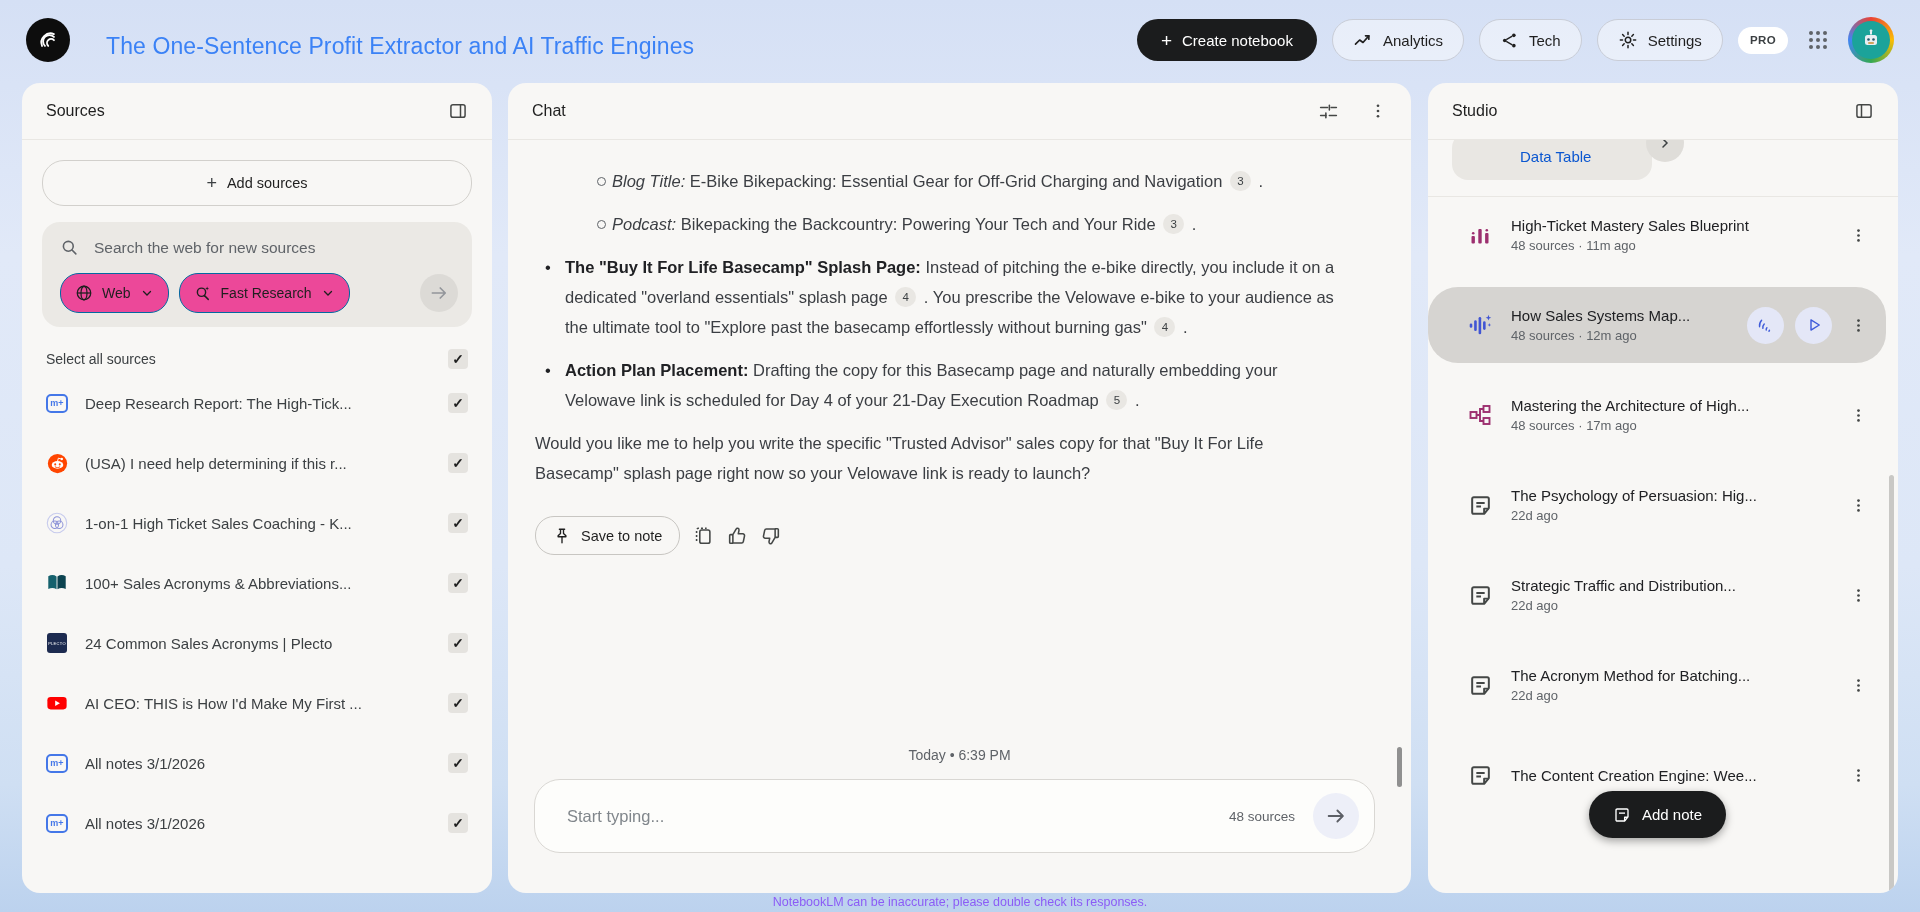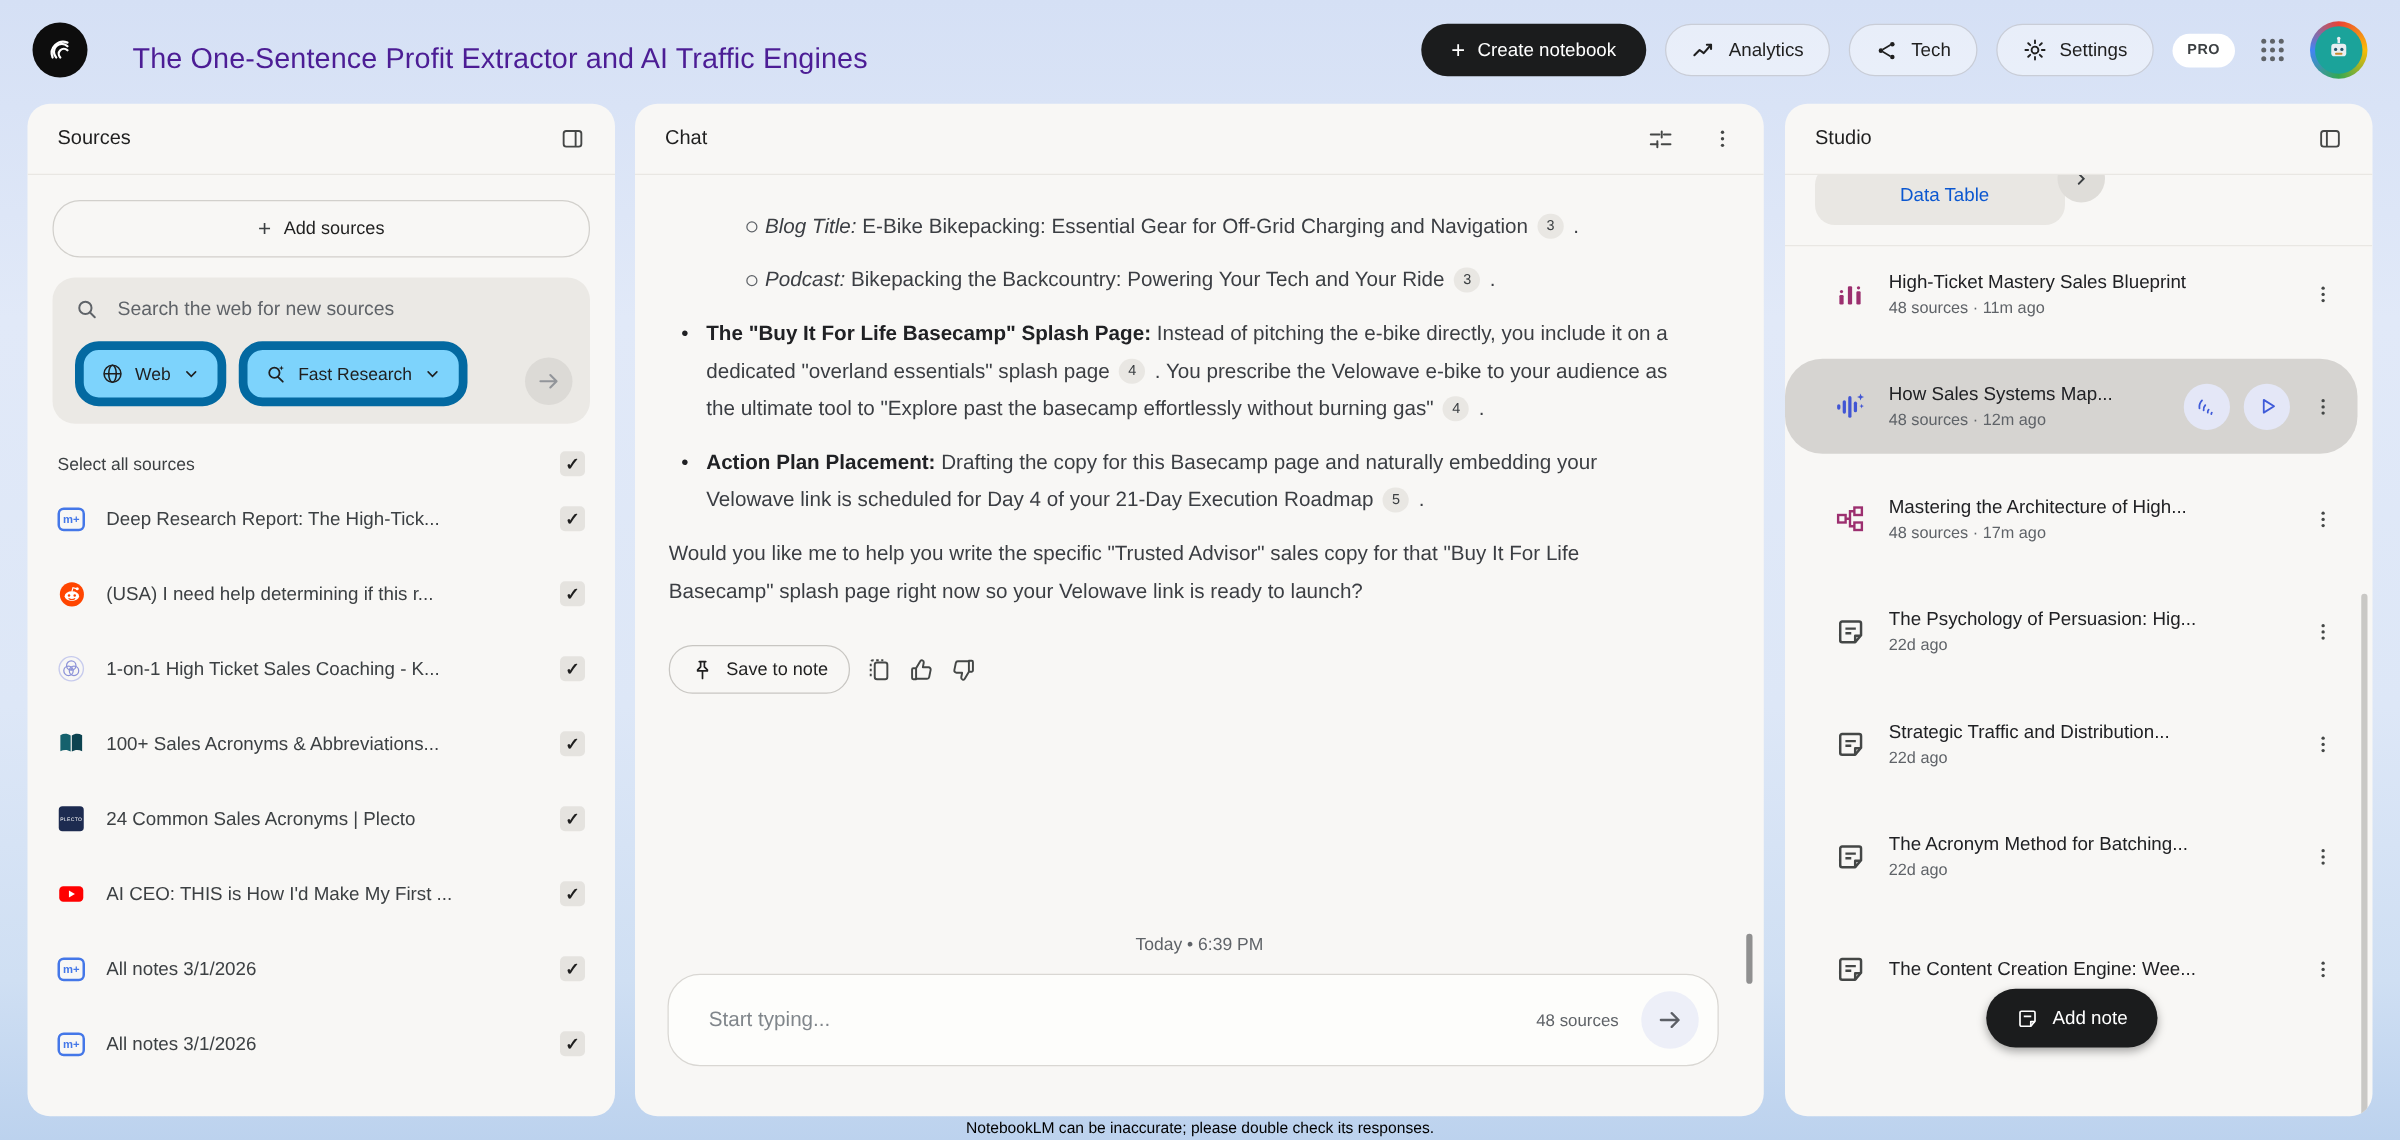--- a/index.html
+++ b/index.html
@@ -3,21 +3,21 @@
 <meta charset="utf-8">
 <style>
   html,body{margin:0;padding:0;}
   body{width:1920px;height:912px;font-family:"Liberation Sans",sans-serif;overflow:hidden;
        background:linear-gradient(180deg,#d5e0f5 0%,#e1e9f8 28%,#dde7f7 62%,#cfdff3 86%,#bcd2ee 100%);}
   #page{position:relative;width:1920px;height:912px;}
   svg{display:block;}
   
   #hdr{position:absolute;top:0;left:0;right:0;height:80px;display:flex;align-items:center;padding:0 26px;box-sizing:border-box;}
   .logo{width:44px;height:44px;border-radius:50%;background:#0d0d0d;display:flex;align-items:center;justify-content:center;flex:none;}
-  .hdr-title{margin-left:36px;font-size:23px;color:#4c1d95;letter-spacing:.1px;margin-top:12px;}
+  .hdr-title{margin-left:36px;font-size:23px;color:#3b82f6;letter-spacing:.1px;margin-top:12px;}
   .hdr-right{margin-left:auto;display:flex;align-items:center;gap:15px;}
   .pill{height:42px;border-radius:22px;display:flex;align-items:center;gap:10px;padding:16px 20px;font-size:15px;cursor:pointer;box-sizing:border-box;}
   .pill.black{background:#1b1c1d;color:#fff;padding:0 24px;}
   .pill.ghost{border:1px solid #c9cdd7;background:rgba(255,255,255,.45);color:#1f1f1f;}
   .pro{height:27px;border-radius:14px;background:#fff;color:#3c4043;font-size:11.5px;font-weight:bold;letter-spacing:.4px;display:flex;align-items:center;padding:0 12px;}
   .gridbtn{width:30px;height:30px;display:flex;align-items:center;justify-content:center;color:#5f6368;}
   .avatar{width:46px;height:46px;border-radius:50%;background:conic-gradient(#ea4335,#fbbc04 90deg,#34a853 180deg,#4285f4 270deg,#ea4335);display:flex;align-items:center;justify-content:center;}
   .avatar .inner{width:38px;height:38px;border-radius:50%;background:#1ba39a;display:flex;align-items:center;justify-content:center;overflow:hidden;}
   
   .panel{position:absolute;top:83px;height:810px;background:#f8f7f5;border-radius:18px;box-sizing:border-box;overflow:hidden;}
@@ -25,21 +25,21 @@
   #chatP{left:508px;width:903px;}
   #studioP{left:1428px;width:470px;}
   .phead{height:56px;display:flex;align-items:center;justify-content:space-between;padding:0 24px;border-bottom:1px solid #e9e7e3;}
   .phead .t{font-size:16px;color:#1f1f1f;}
   .icbtn{color:#454746;display:flex;align-items:center;justify-content:center;cursor:pointer;}
   
   .addbtn{margin:20px 20px 0;height:44px;border:1px solid #d2d0cc;border-radius:22px;display:flex;align-items:center;justify-content:center;gap:10px;font-size:14.5px;color:#1f1f1f;cursor:pointer;}
   .searchcard{margin:16px 20px 0;background:#ebe9e5;border-radius:18px;padding:16px 18px 14px;position:relative;}
   .searchrow{display:flex;align-items:center;gap:15px;color:#5f6368;font-size:15.5px;}
   .chiprow{margin-top:16px;display:flex;gap:10px;}
-  .chip{height:38px;border:7px solid #0369a1;background:#7dd3fc;border-radius:19px;display:flex;align-items:center;gap:9px;padding:0 14px;font-size:14px;color:#1f1f1f;cursor:pointer;}
+  .chip{height:38px;border:1px solid #0369a1;background:#ec4899;border-radius:19px;display:flex;align-items:center;gap:9px;padding:0 14px;font-size:14px;color:#1f1f1f;cursor:pointer;}
   .sendcircle{position:absolute;right:14px;bottom:15px;width:38px;height:38px;border-radius:50%;background:#dcdad6;color:#92959a;display:flex;align-items:center;justify-content:center;cursor:pointer;}
   .selectall{display:flex;align-items:center;justify-content:space-between;padding:22px 24px 4px;font-size:14px;color:#3c4043;}
   .srow{height:60px;display:flex;align-items:center;padding:0 24px;gap:17px;}
   .sicon{width:22px;height:22px;flex:none;display:flex;align-items:center;justify-content:center;}
   .stitle{flex:1;font-size:15px;color:#3c4043;white-space:nowrap;overflow:hidden;text-overflow:ellipsis;}
   .checkbox{width:20px;height:20px;border-radius:4px;background:#e5e3df;color:#1f1f1f;display:flex;align-items:center;justify-content:center;font-size:14px;font-weight:bold;flex:none;cursor:pointer;}
   .mplus{width:19px;height:15px;border:2px solid #4477e8;border-radius:5px;color:#4477e8;font-size:9px;font-weight:bold;display:flex;align-items:center;justify-content:center;line-height:1;}
   .plecto{width:20px;height:20px;background:#1d2b50;border-radius:3px;color:#fff;font-size:4px;display:flex;align-items:center;justify-content:center;letter-spacing:.3px;}
   
   #chat-blocks{padding:26px 40px 0 27px;max-width:812px;box-sizing:content-box;}
@@ -71,21 +71,21 @@
   .strow.hl{background:#d6d4d1;border-radius:30px;}
   .stico{width:28px;flex:none;display:flex;align-items:center;justify-content:center;margin-right:17px;}
   .stcol{flex:1;min-width:0;}
   .sttitle{font-size:15px;color:#202124;white-space:nowrap;overflow:hidden;text-overflow:ellipsis;}
   .stmeta{font-size:13px;color:#5f6368;margin-top:4px;}
   .actcirc{width:37px;height:37px;border-radius:50%;background:#e4e7f7;color:#3f5bd9;display:flex;align-items:center;justify-content:center;flex:none;margin-left:11px;cursor:pointer;}
   .kebab{width:20px;flex:none;margin-left:16px;color:#444746;display:flex;align-items:center;justify-content:center;cursor:pointer;}
   .addnote{position:absolute;left:161px;bottom:55px;height:47px;border-radius:24px;background:#1b1c1d;color:#fff;display:flex;align-items:center;gap:11px;padding:0 24px;font-size:15px;cursor:pointer;box-shadow:0 3px 8px rgba(0,0,0,.35);}
   .studio-scrollbar{position:absolute;right:4px;top:392px;width:5px;height:420px;border-radius:3px;background:#c9c8c5;}
   
-  .disclaimer{position:absolute;left:0;right:0;bottom:3px;text-align:center;font-size:12.5px;color:#000000;}
+  .disclaimer{position:absolute;left:0;right:0;bottom:3px;text-align:center;font-size:12.5px;color:#8b5cf6;}
 </style>
 </head>
 <body>
 
 <div id="page">
 
   <div id="hdr">
     <div class="logo">
       <svg width="26" height="26" viewBox="0 0 24 24" fill="none" stroke="#fff" stroke-width="1.7" stroke-linecap="round">
         <path d="M6.5 17.5a8.5 8.5 0 0 1 11-11"></path>

